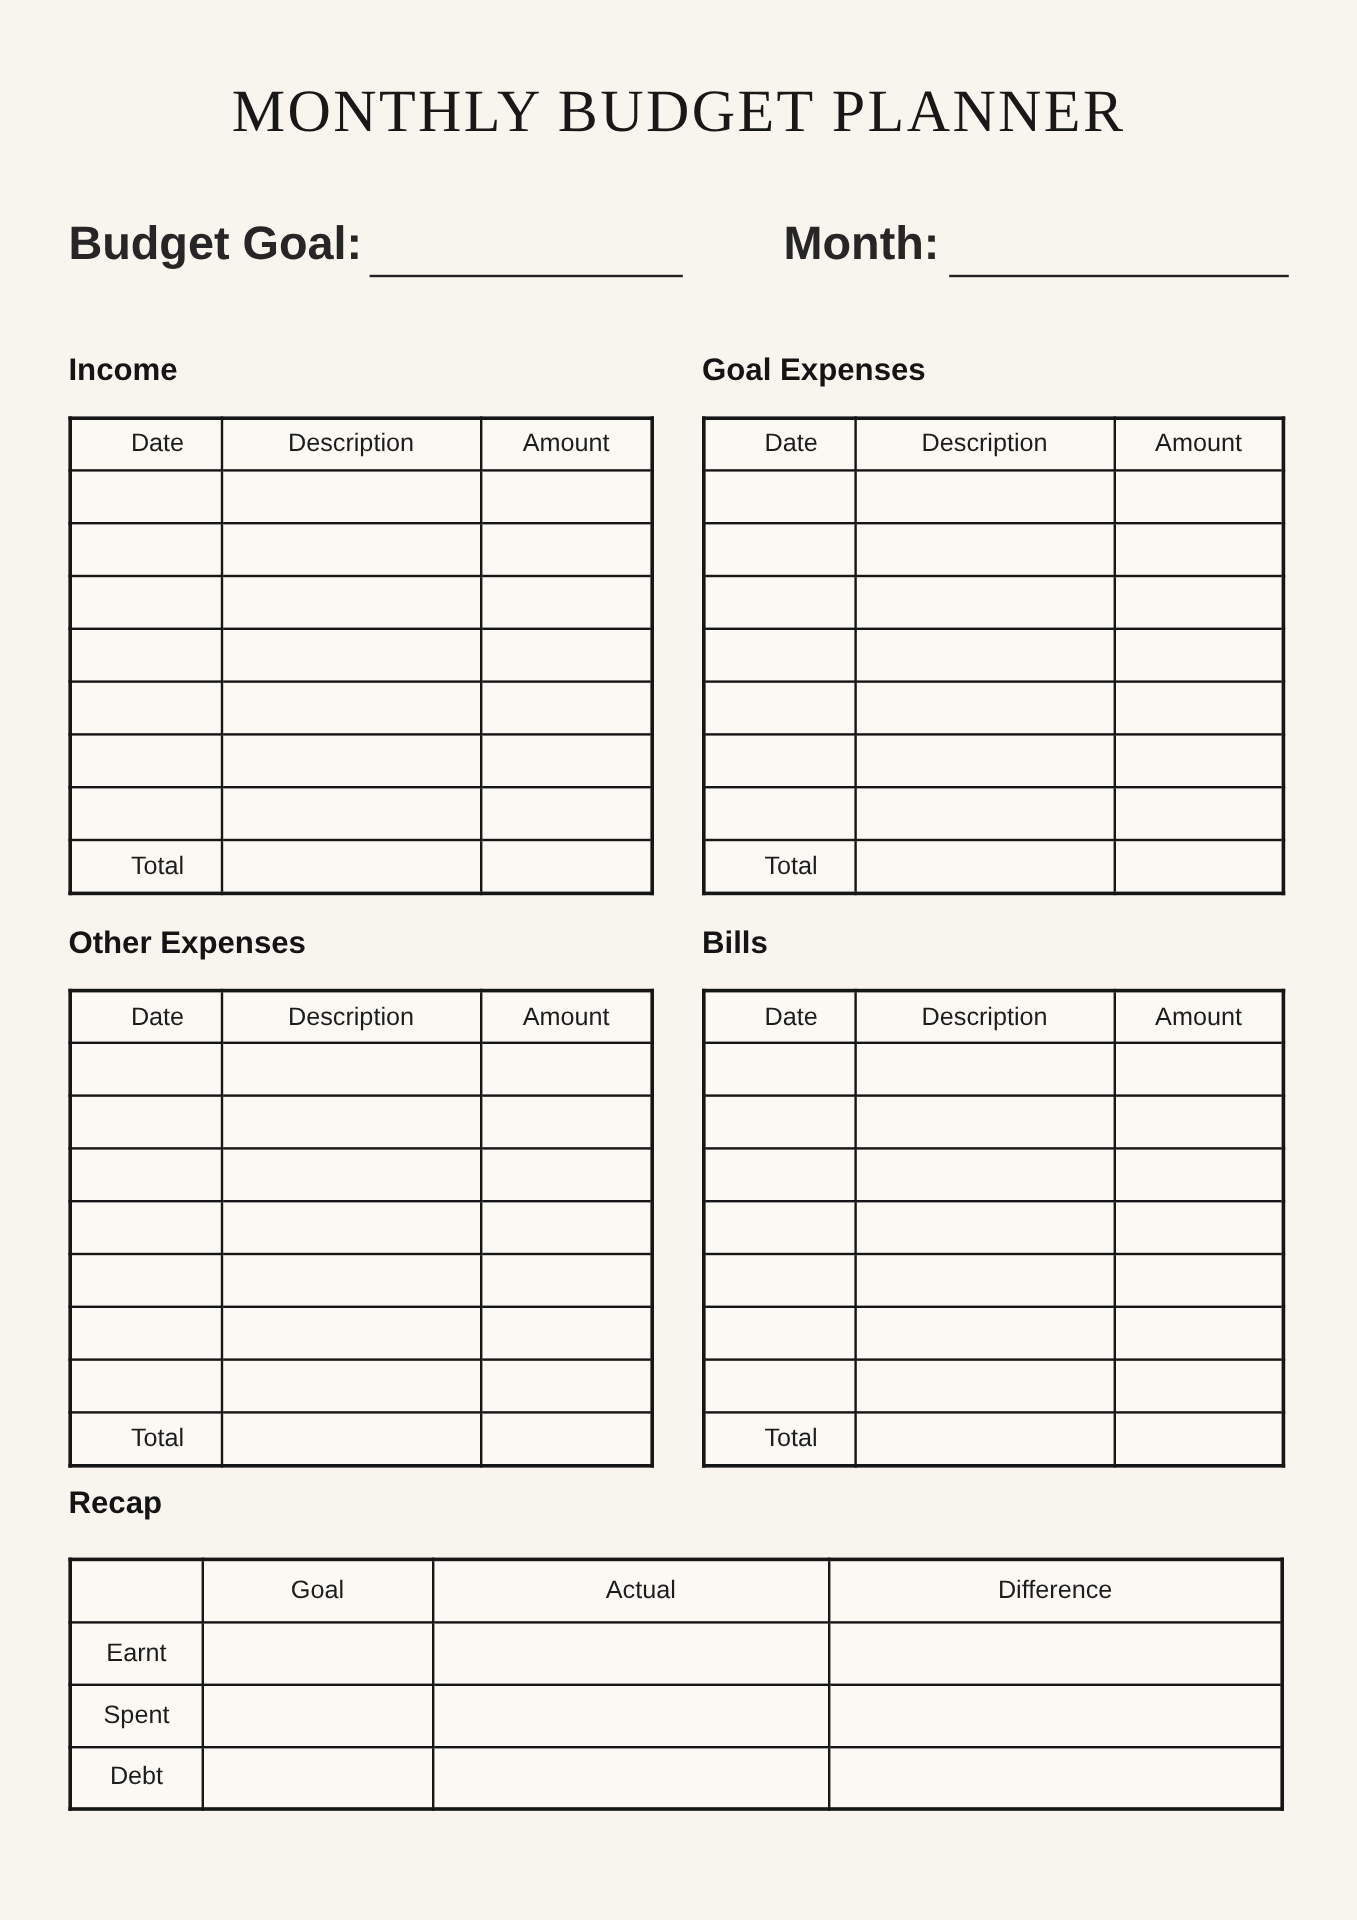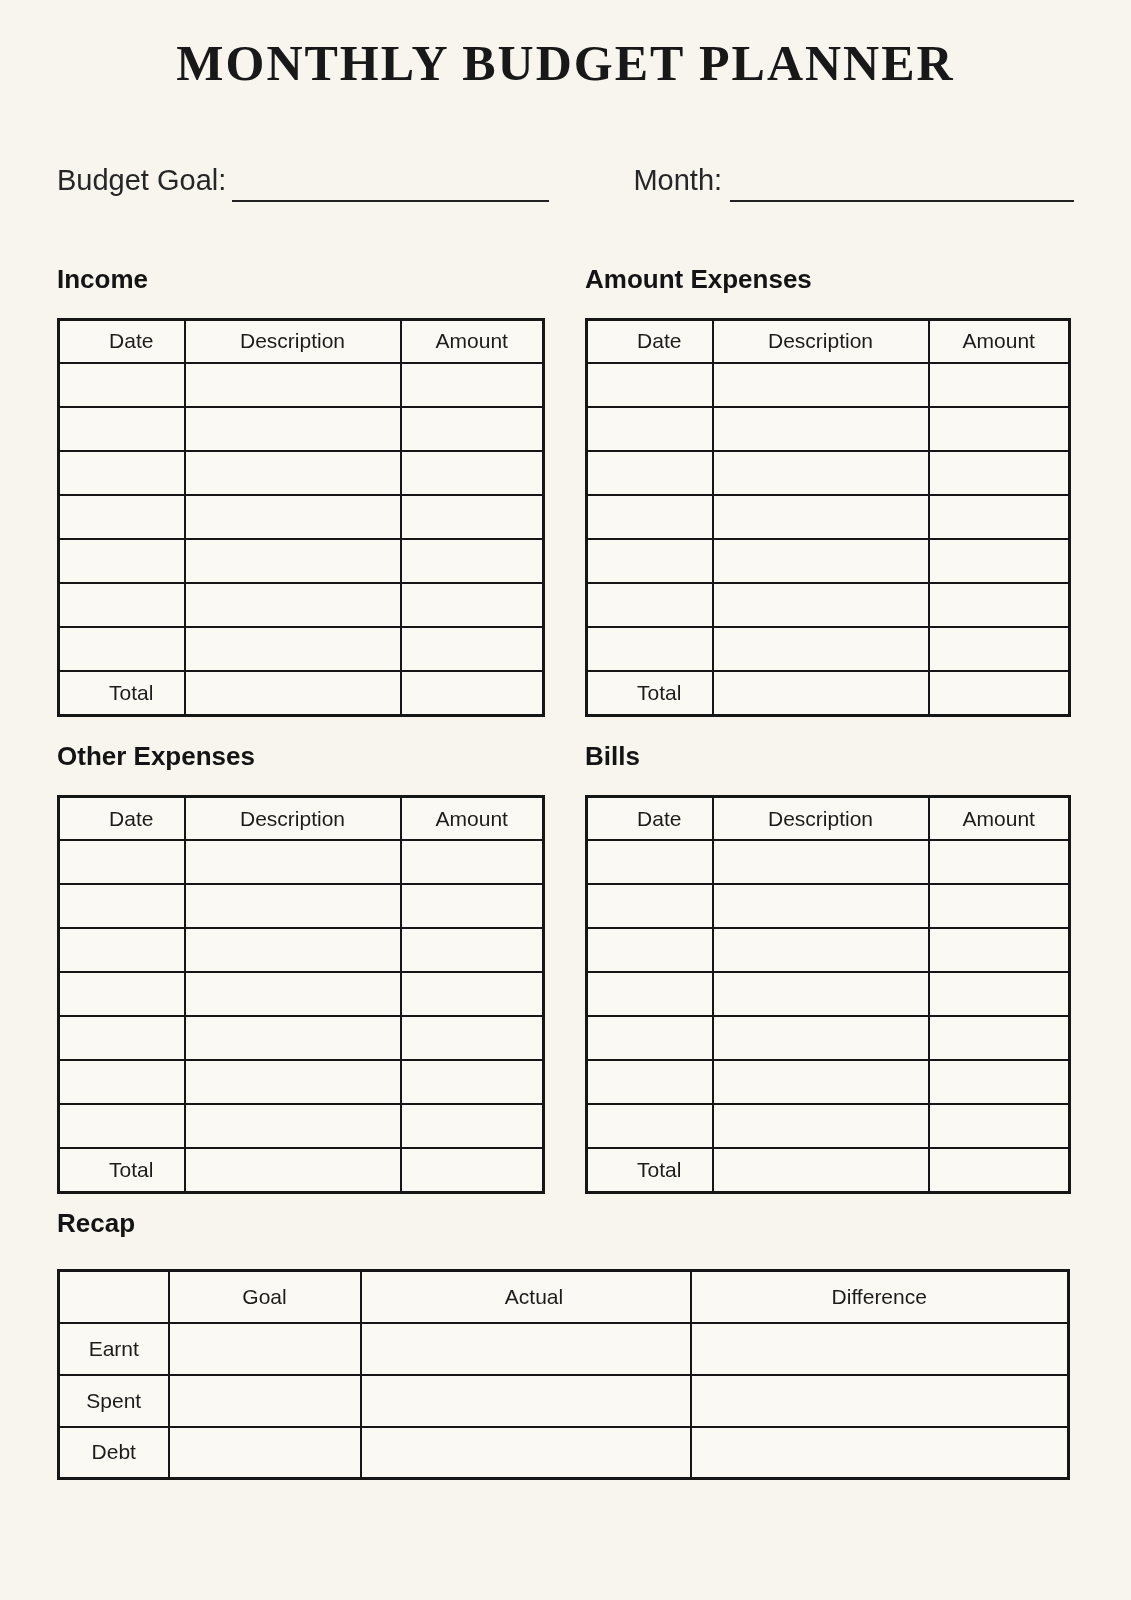--- a/index.html
+++ b/index.html
@@ -12,39 +12,39 @@
   html,body{background:var(--page-bg);}
   body{font-family:"Liberation Sans","DejaVu Sans",sans-serif;color:var(--text);}
   .page{
     position:relative;
     width:1131px;height:1600px;
     background:var(--page-bg);
     overflow:hidden;
   }
   
   .title{
-    padding-top:37px;
+    padding-top:66px;
     text-align:center;
     font-family:"Liberation Serif","DejaVu Serif",serif;
-    font-weight:700;
+    font-weight:400;
     font-size:50px;
     letter-spacing:2px;
     line-height:1.05;
     color:var(--text);
   }
   
   .goal-row{
     margin:64px 57px 0 57px;
     height:48px;
     display:flex;
     align-items:flex-end;
   }
   .field-label{
-    font-size:29px;
-    font-weight:400;
+    font-size:39px;
+    font-weight:700;
     line-height:1.1;
     padding-bottom:5px;
     color:#262626;
     white-space:nowrap;
   }
   .blank-line{
     display:inline-block;
     height:10px;
     border-bottom:2.5px solid #222;
   }
@@ -157,21 +157,21 @@
               <tr class="total-row">
                 <td class="total-label">Total</td>
                 <td class="entry-cell"></td>
                 <td class="entry-cell"></td>
               </tr>
             </tbody>
           </table>
         </div>
     </div>
     <div class="section">
-      <h2 class="section-heading">Amount Expenses</h2>
+      <h2 class="section-heading">Goal Expenses</h2>
       <div>
           <table class="ledger">
             <tbody>
               <tr class="head-row">
                 <td class="head-cell">Date</td>
                 <td class="head-cell">Description</td>
                 <td class="head-cell">Amount</td>
               </tr>
               <tr class="entry-row">
                 <td class="entry-cell"></td>

